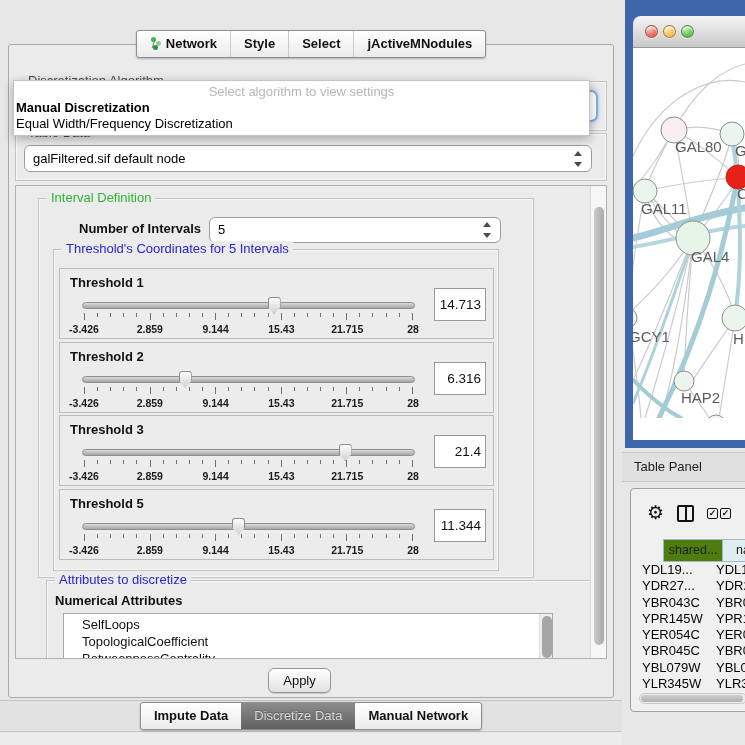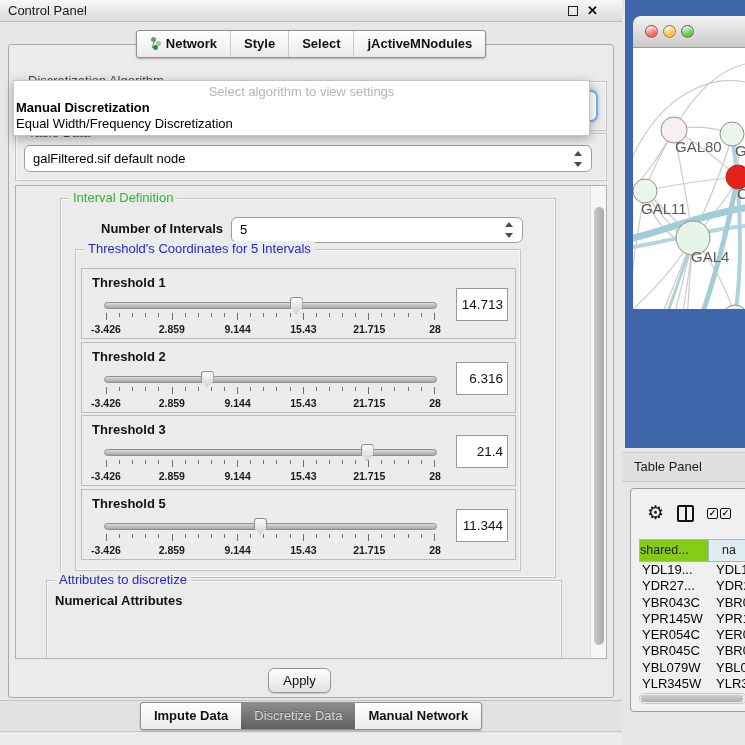--- a/index.html
+++ b/index.html
@@ -57,21 +57,21 @@
 
 #tabledata-group { left:6px; top:88px; width:592px; height:48px; }
 #tabledata-combo { left:8px; top:11px; width:568px; height:27px; }
 
 .scrollpane { position:absolute; left:6px; top:140px; width:592px; height:474px;
   border:1px solid #b0b0b0; background:#ebebeb; overflow:hidden; }
 .vscroll { position:absolute; right:0; top:0; width:16px; height:100%; background:#f6f6f6; border-left:1px solid #dadada; }
 .vscroll .thumb { position:absolute; left:2.5px; top:21px; width:10px; height:438px;
   background:linear-gradient(90deg,#cacaca,#a9a9a9); border-radius:6px; }
 
-#interval-group { left:44px; top:12px; width:496px; height:380px; }
+#interval-group { left:22px; top:12px; width:496px; height:380px; }
 #noi-label { position:absolute; left:40px; top:22px; font-weight:bold; font-size:13px; }
 #noi-combo { left:170px; top:18px; width:292px; height:26px; line-height:24px; }
 
 #thr-group { position:absolute; left:14px; top:50px; width:446px; height:322px;
   border:1px solid #c3c3c3; box-shadow:inset 0 0 0 1px rgba(255,255,255,.6); }
 .thr-stack { position:absolute; left:5px; top:18px; right:4px; }
 .thr { height:71px; border:1px solid #bcbcbc; background:#ececec; margin-bottom:2.5px; position:relative; }
 .thr-label { position:absolute; left:10px; top:6px; font-weight:bold; font-size:13px; }
 .slider { position:absolute; left:22px; top:27px; width:333px; height:42px; }
 .track { position:absolute; left:0; right:0; top:6px; height:7px; border-radius:4px;
@@ -80,21 +80,21 @@
   background:linear-gradient(#ffffff,#cfcfcf); box-shadow:inset 0 0 0 1px #8e8e8e;
   clip-path:polygon(0 0,100% 0,100% 60%,50% 100%,0 60%); border-radius:3px; }
 .ticks { position:absolute; left:2px; right:2px; top:17px; height:8px; display:flex; justify-content:space-between; }
 .tick { width:1px; background:#6f6f6f; height:4px; }
 .tick.major { height:7px; }
 .tick-labels { position:absolute; left:2px; right:2px; top:27px; height:13px; font-size:10.5px; font-weight:bold; color:#1a1a1a; }
 .tick-label { position:absolute; transform:translateX(-50%); white-space:nowrap; }
 .thr-value { position:absolute; right:7px; top:19px; width:52px; height:33px; background:#fff;
   border:1px solid #999; font-size:13.5px; text-align:right; line-height:31px; padding-right:4px; }
 
-#attr-group { left:30px; top:394px; width:516px; height:120px; }
+#attr-group { left:30px; top:394px; width:568px; height:120px; }
 #na-title { position:absolute; left:8px; top:12px; font-weight:bold; font-size:13px;text-align:center; }
 .attr-list { position:absolute; left:16px; top:32px; width:490px; height:84px; background:#fff;
   border:1px solid #a8a8a8; overflow:hidden; padding:2px 0 0 18px; font-size:13px; line-height:17px; }
 .attr-vscroll { position:absolute; right:0; top:0; width:13px; height:100%; background:#efefef; border-left:1px solid #ddd; }
 .attr-vscroll .thumb { position:absolute; left:1.5px; top:2px; width:10px; height:42px; background:#a6a6a6; border-radius:5px; }
 
 .apply-btn { position:absolute; left:268px; top:668px; width:63px; height:25px;
   border:1px solid #969696; border-radius:6px; background:linear-gradient(#ffffff,#e2e2e2);
   font-size:13px; text-align:center; line-height:23px; box-shadow:0 1px 1px rgba(0,0,0,.15); }
 
@@ -102,60 +102,53 @@
   border-top:1px solid #c2c2c2; border-bottom:1px solid #c6c6c6; display:flex; justify-content:center; align-items:center; }
 .below-strip { position:absolute; left:0; top:733px; width:622px; height:12px; background:#ececec; }
 
 
 .net-window { position:absolute; left:625px; top:0; width:120px; height:448px; background:#3d67aa; }
 .nw-titlebar { position:absolute; left:8px; top:16px; right:0; height:32px;
   background:linear-gradient(#f5f5f5,#c9c9c9); border-radius:8px 0 0 0; border-bottom:1px solid #9a9a9a; }
 .lights { position:absolute; left:12px; top:9px; display:flex; gap:5px; }
 .light { width:13px; height:13px; border-radius:50%; border:1px solid rgba(60,30,20,.45);
   box-shadow:inset 0 2px 2px rgba(255,255,255,.75), 0 1px 1px rgba(255,255,255,.5); }
-.nw-canvas { position:absolute; left:8px; top:48px; right:0; height:261px; background:#fff; overflow:hidden; }
+.nw-canvas { position:absolute; left:8px; top:48px; right:0; height:392px; background:#fff; overflow:hidden; }
 .nw-canvas svg { display:block; }
 
 
 .tp-bar { position:absolute; left:622px; top:452px; width:123px; height:30px; background:#e0e0e0;
   border-top:1px solid #cacaca; border-bottom:1px solid #c6c6c6; font-size:13px; line-height:28px; padding-left:12px; color:#1c1c1c; }
 .table-panel { position:absolute; left:630px; top:488px; width:120px; height:224px;
   background:#f0f0f0; border:1px solid #9e9e9e; border-radius:4px 0 0 4px; }
 .tp-toolbar { position:absolute; left:0; top:2px; right:0; height:44px; display:flex; align-items:center; padding-left:16px; }
 .icon-gear { font-size:19px; color:#111; margin-right:13px; line-height:20px; }
 .icon-columns { width:17px; height:17px; border:2px solid #111; border-radius:2px; position:relative; margin-right:13px; }
 .icon-columns::after { content:""; position:absolute; left:45%; top:0; bottom:0; width:2px; background:#111; }
 .icon-cb { width:11px; height:11px; border:1.5px solid #111; border-radius:2px; font-size:9px;
   line-height:9px; text-align:center; font-weight:bold; margin-right:2px; color:#111; }
 .tp-table { position:absolute; left:8px; top:50px; right:-2px; }
 .tp-header { display:flex; height:23px; }
 .tp-hcell { border:1px solid #9fb9c4; font-size:12.5px; line-height:21px; color:#222; }
-.tp-hcell.c1 { width:70px; background:#84cc16; text-align:left; }
+.tp-hcell.c1 { width:70px; background:#4d7c0f; text-align:center;margin-left:24px; }
 .tp-hcell.c2 { flex:1; background:#dfecf1; border-left:none; padding-left:13px; }
 .tp-rows { height:133px; overflow:hidden; font-size:13px; color:#050505; }
 .tp-row { display:flex; height:16.3px; line-height:16.3px; white-space:nowrap; }
 .tp-c1 { width:70px; padding-left:3px; overflow:hidden; }
 .tp-c2 { flex:1; padding-left:7px; overflow:hidden; }
 .hscroll { position:absolute; left:8px; bottom:7px; right:2px; height:11px;
   background:#ececec; border:1px solid #c9c9c9; border-radius:6px; }
 .hscroll .thumb { position:absolute; left:1px; top:1px; bottom:1px; width:96%;
   background:linear-gradient(#cfcfcf,#b0b0b0); border-radius:5px; }
 </style>
 </head>
 <body>
 
 <div class="cp">
 
-  <div class="cp-titlebar">
-    <span>Control Panel</span>
-    <span class="cp-controls">
-      <span class="sq"></span>
-      <span class="close-x">✕</span>
-    </span>
-  </div>
 
   <div class="tabbar">
     <div class="tabgroup" id="top-tabs">
         <div class="tab">
           <span class="net-icon"></span>
           <span>Network</span>
         </div>
         <div class="tab">
           <span>Style</span>
         </div>
@@ -372,20 +365,29 @@
                 </div>
                 <div class="thr-value">11.344</div>
               </div>
             </div>
         </div>
       </div>
 
       <div class="group" id="attr-group">
         <span class="legend blue">Attributes to discretize</span>
         <span id="na-title">Numerical Attributes</span>
+        <div class="attr-list" id="attr-list">
+
+        <div class="attr-item">SelfLoops</div>
+            <div class="attr-item">TopologicalCoefficient</div>
+            <div class="attr-item">BetweennessCentrality</div>
+            <div class="attr-vscroll">
+              <div class="thumb"></div>
+            </div>
+          </div>
       </div>
 
       <div class="vscroll">
         <div class="thumb"></div>
       </div>
     </div>
   </div>
 
   <div class="apply-btn">Apply</div>
 

